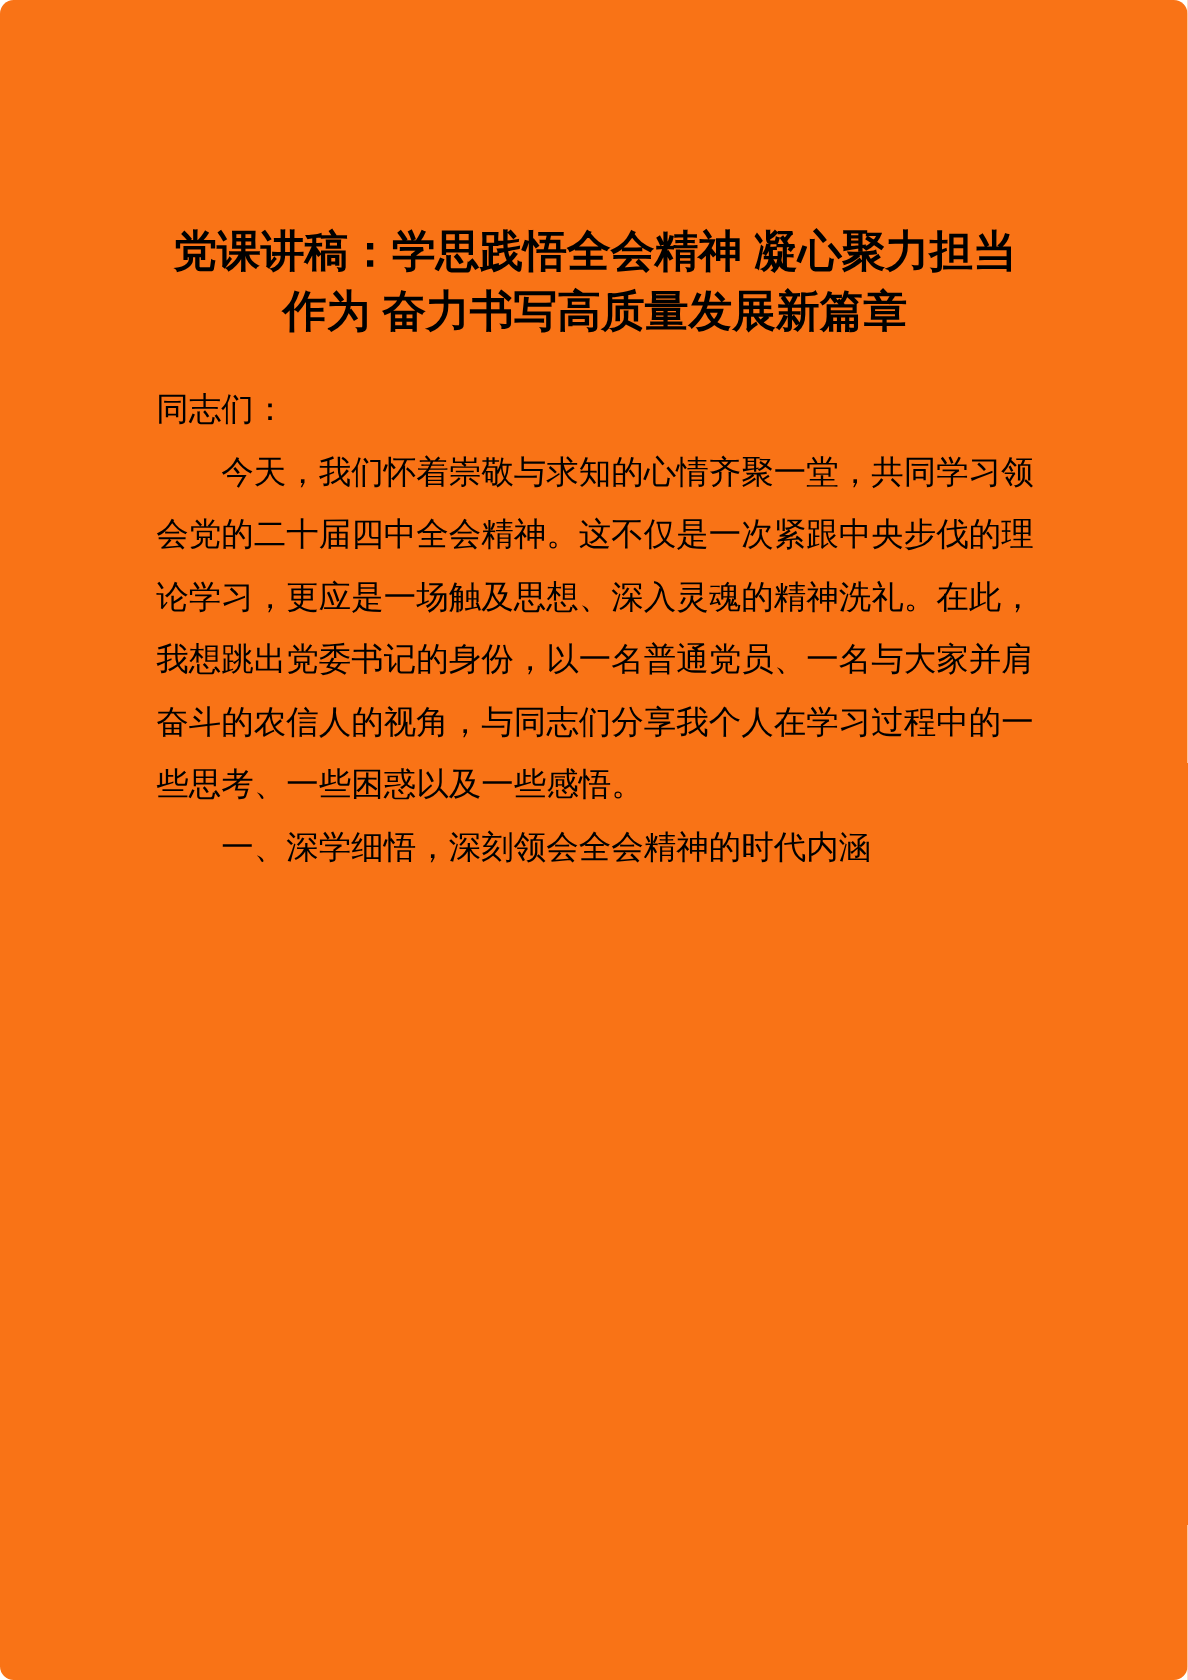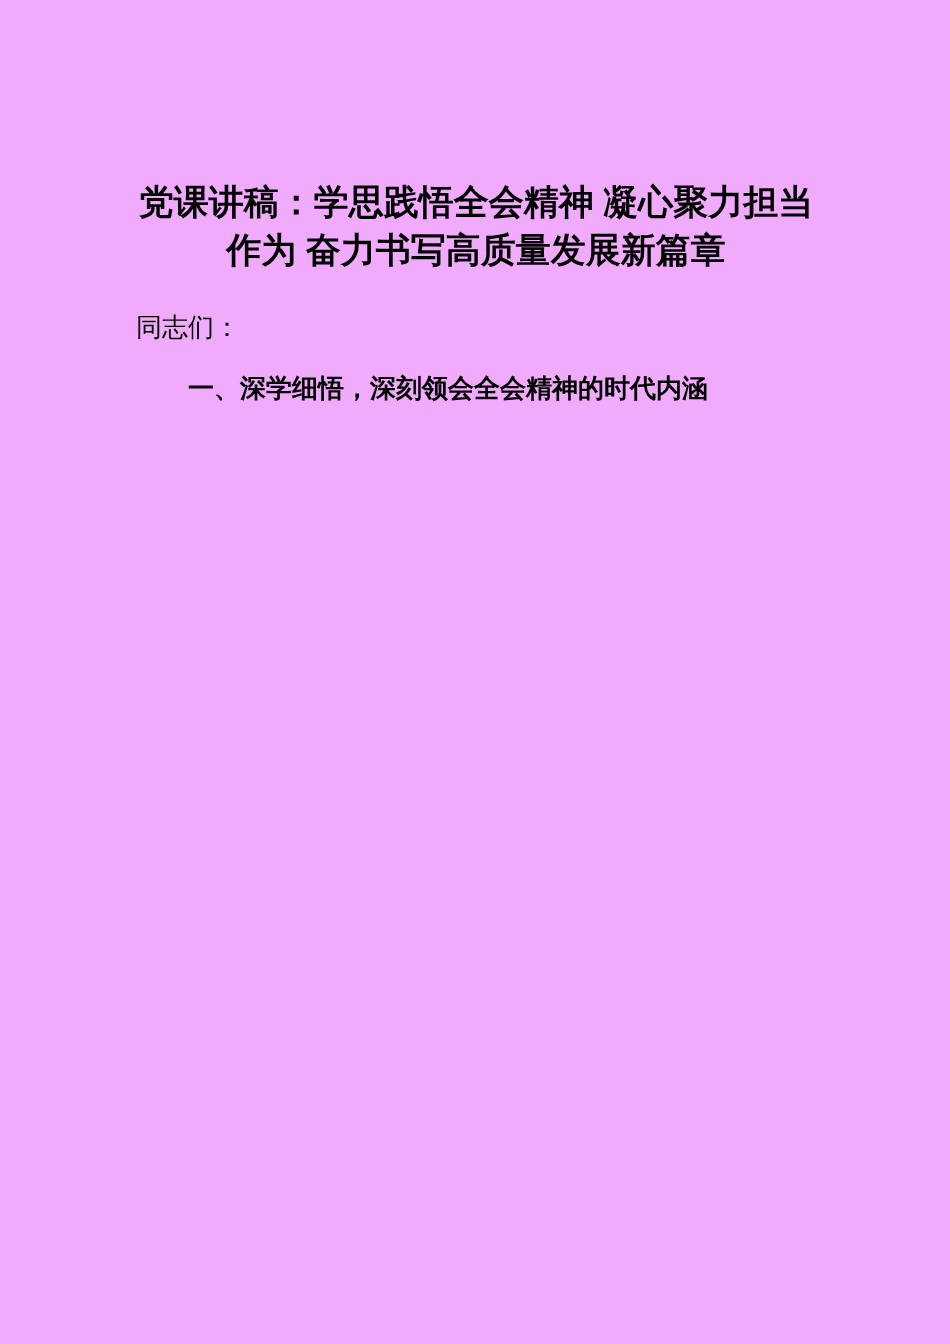--- a/index.html
+++ b/index.html
@@ -20,42 +20,43 @@
   }
   .doc-title {
     margin: 0 0 28px 0;
     font-size: 35px;
     font-weight: 700;
     line-height: 48px;
     text-align: center;
     letter-spacing: 0;
   }
   .para {
-    margin: 11px;
+    margin: 0;
     font-size: 26px;
     line-height: 50px;
     text-align: justify;
     word-break: break-all;
   }
   .para.indent {
     text-indent: 2em;
   }
   .para.heading {
-    font-weight: 700;
+    font-weight: 400;
     text-align: left;
   }
   .para.salutation {
     text-indent: 0;
     text-align: left;
   }
 </style>
 </head>
 <body>
 
-<div class="page" style="background: #f0abfc; color: rgb(0, 0, 0);">
+<div class="page" style="background: #f97316; color: rgb(0, 0, 0); border-radius: 11px;">
   <h1 class="doc-title">党课讲稿：学思践悟全会精神 凝心聚力担当作为 奋力书写高质量发展新篇章</h1>
 
   <p class="para salutation">同志们：</p>
 
+  <p class="para indent">今天，我们怀着崇敬与求知的心情齐聚一堂，共同学习领会党的二十届四中全会精神。这不仅是一次紧跟中央步伐的理论学习，更应是一场触及思想、深入灵魂的精神洗礼。在此，我想跳出党委书记的身份，以一名普通党员、一名与大家并肩奋斗的农信人的视角，与同志们分享我个人在学习过程中的一些思考、一些困惑以及一些感悟。</p>
 
   <p class="para indent heading">一、深学细悟，深刻领会全会精神的时代内涵</p>
 
 </div>
 
 </body></html>

